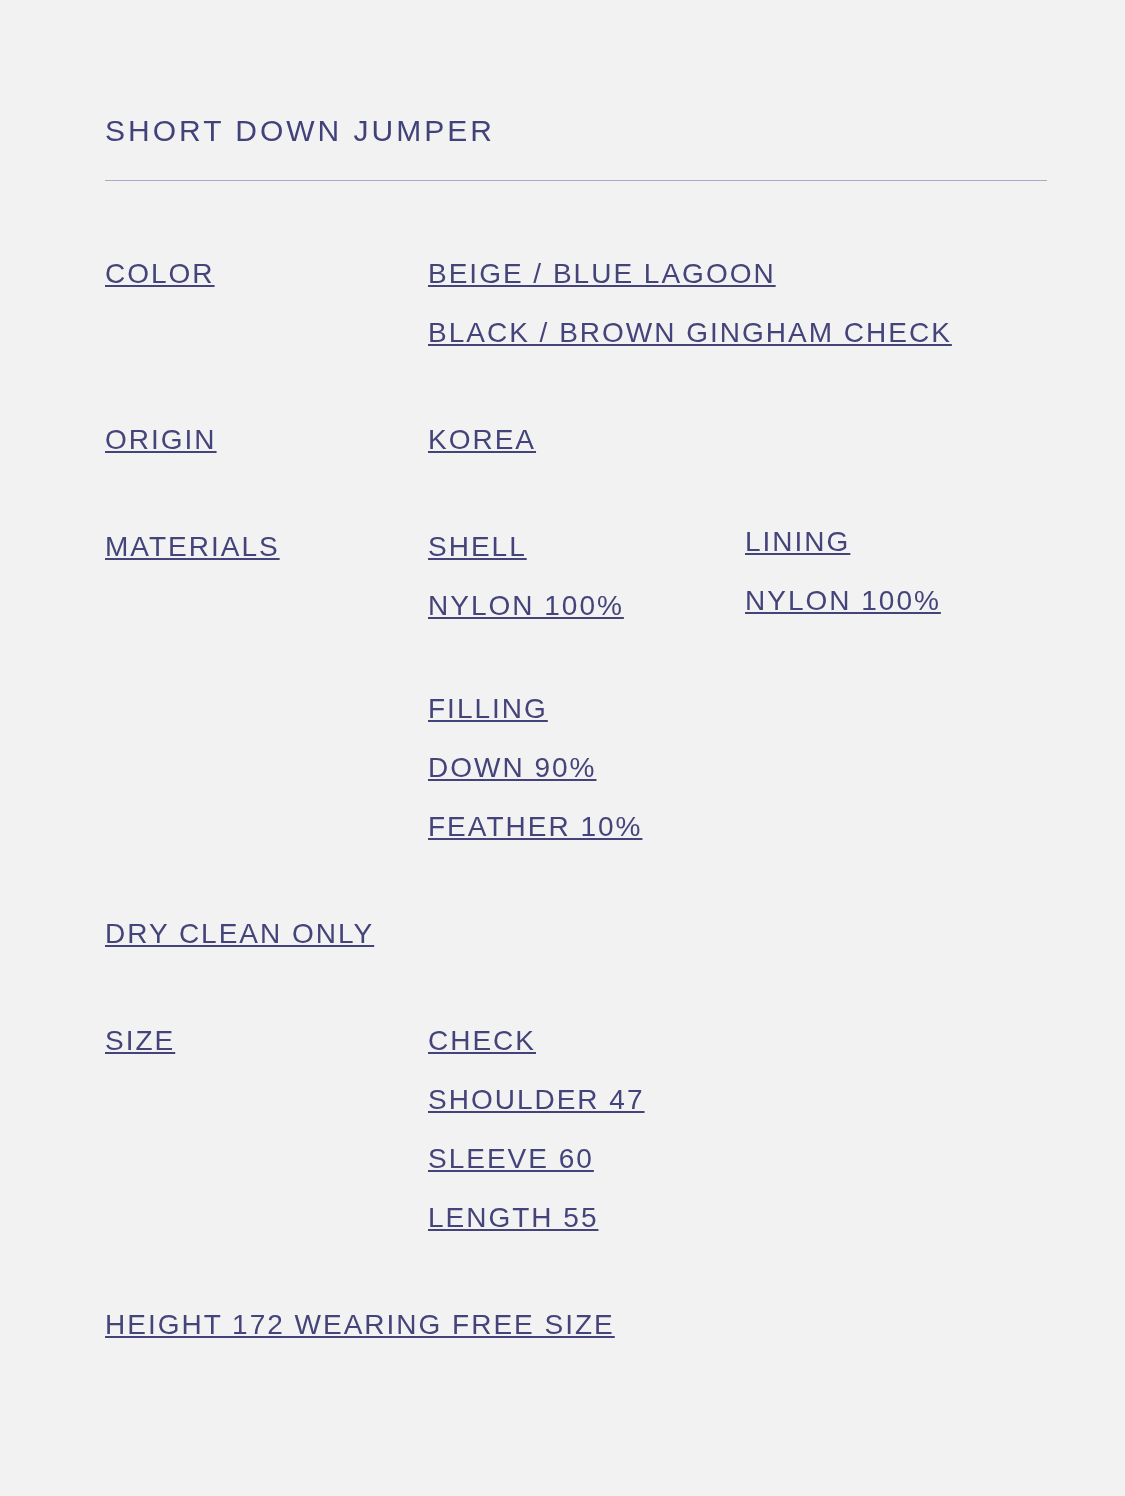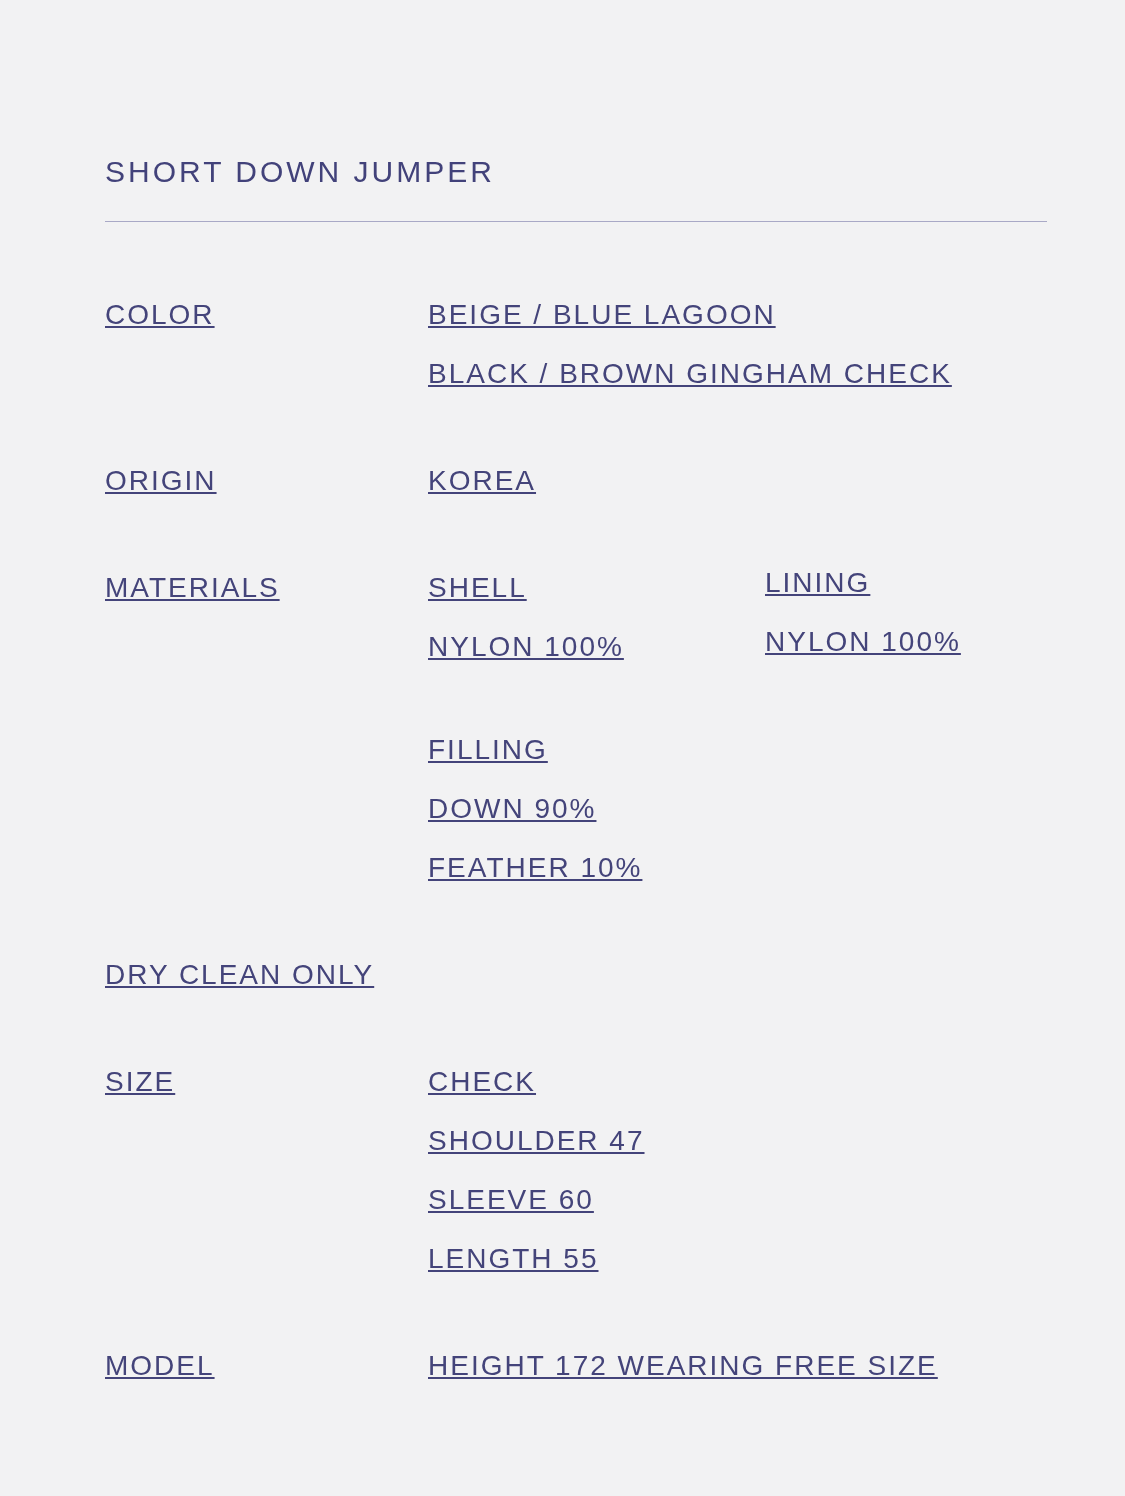--- a/index.html
+++ b/index.html
@@ -5,21 +5,21 @@
   * { margin: 0; padding: 0; box-sizing: border-box; }
   html, body { width: 1125px; }
   body {
     min-height: 1496px;
     background: #f2f2f3;
     color: #44447a;
     font-family: "Liberation Sans", sans-serif;
     font-weight: 300;
     -webkit-font-smoothing: antialiased;
   }
-  .page { padding: 114px 78px 60px 105px; margin-top: 41px; }
+  .page { padding: 114px 78px 60px 105px; }
 
   .product-title {
     font-size: 30px;
     font-weight: 400;
     letter-spacing: 3px;
     color: #42427a;
     white-space: nowrap;
   }
   .divider {
     margin-top: 32px;
@@ -39,21 +39,20 @@
     text-decoration: underline;
   }
   .spec-row:last-child { margin-bottom: 0; }
   .spec-label { line-height: 59px; white-space: nowrap; }
   .line { line-height: 59px; white-space: nowrap; }
 
   .materials-columns {
     display: grid;
     grid-template-columns: 317px auto;
     justify-content: start;
-    gap: 20px;
   }
   .material-block.lining { transform: translateY(-5px); }
   .material-block.filling { margin-top: 44px; }
 </style>
 </head>
 <body>
 
 <div class="page">
 
   <h1 class="product-title">SHORT DOWN JUMPER</h1>
@@ -107,20 +106,19 @@
       <div class="spec-label">SIZE</div>
       <div class="spec-value">
         <div class="line">CHECK</div>
         <div class="line">SHOULDER 47</div>
         <div class="line">SLEEVE 60</div>
         <div class="line">LENGTH 55</div>
       </div>
     </div>
 
     <div class="spec-row">
-      <div class="spec-label">MODEL</div>
       <div class="spec-value">
         <div class="line">HEIGHT 172 WEARING FREE SIZE</div>
       </div>
     </div>
 
   </div>
 </div>
 
 </body></html>

